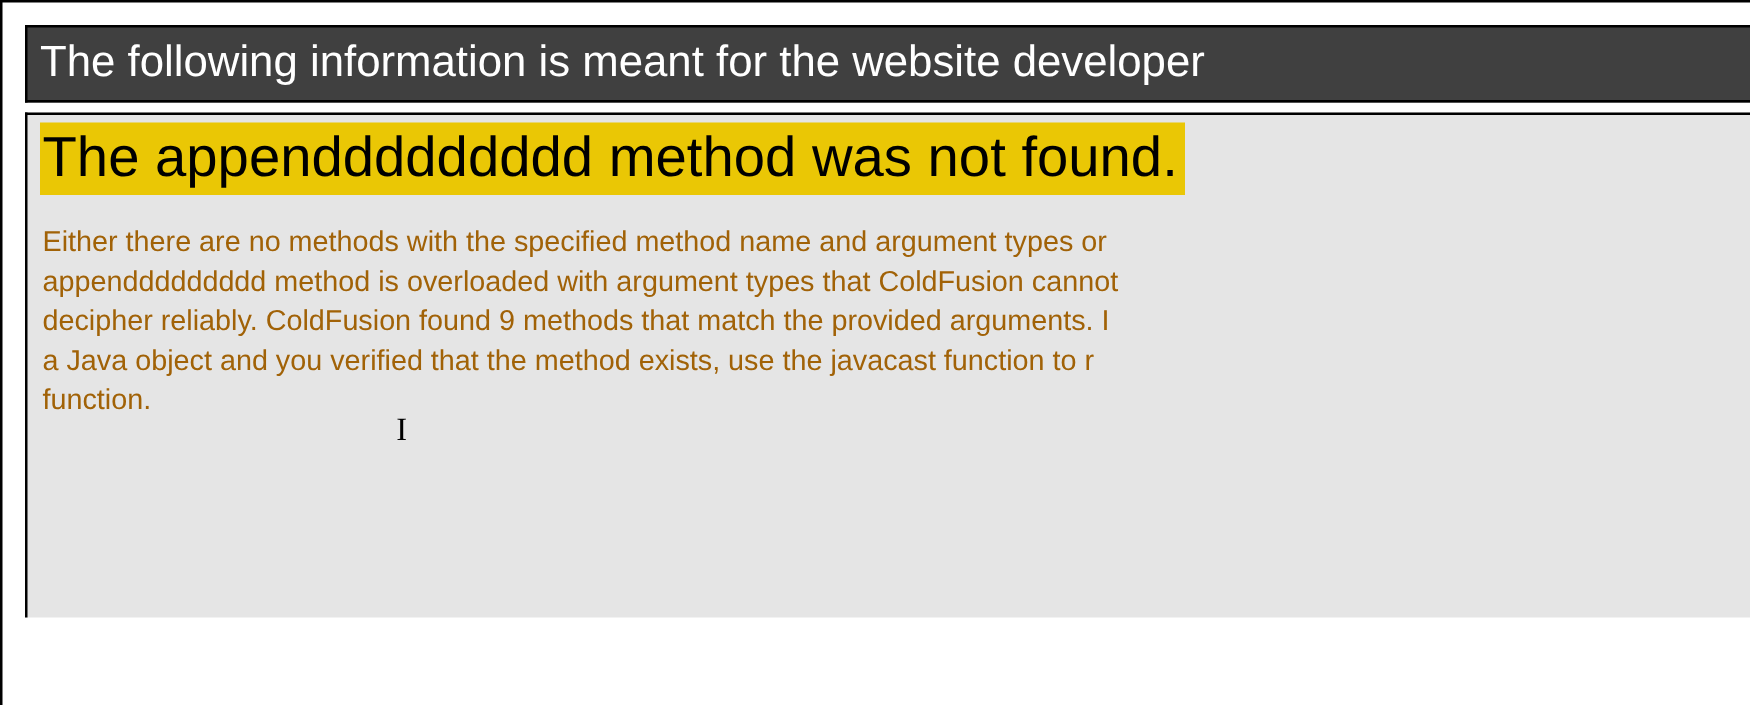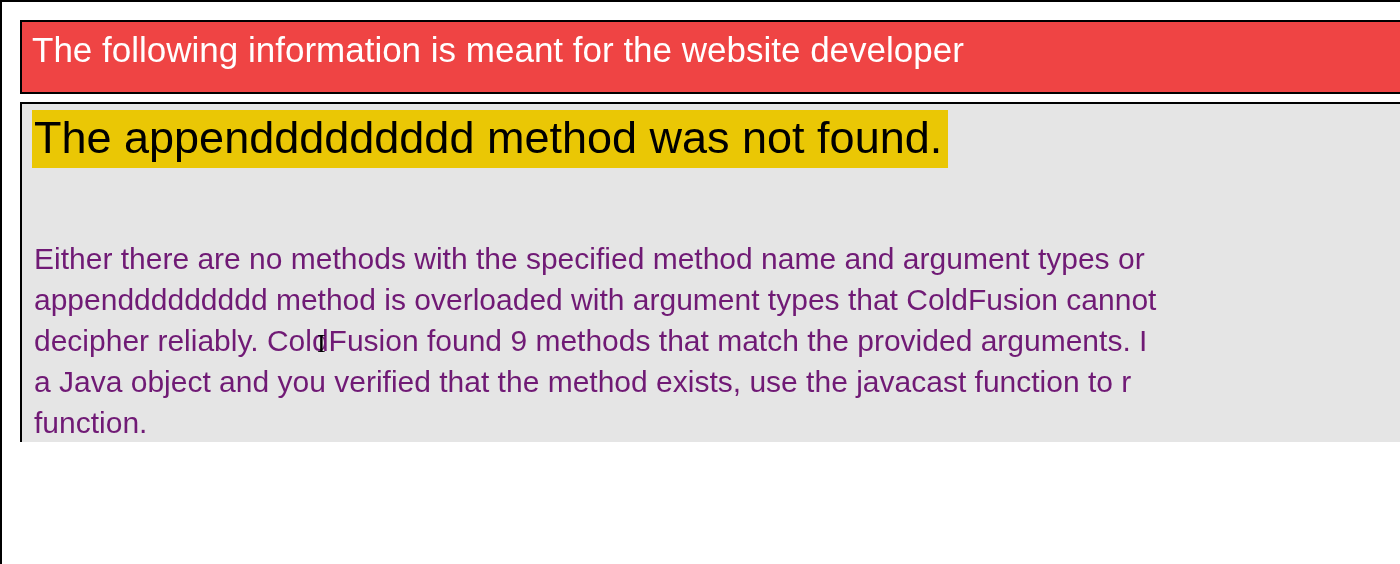--- a/index.html
+++ b/index.html
@@ -16,67 +16,66 @@
     width: 1400px;
     height: 564px;
     padding: 18px 0 0 18px;
     border: 2px solid #000;
     border-right: none;
     border-bottom: none;
   }
   .banner1 {
     box-sizing: border-box;
     width: 100%;
-    background: #ef4444;
+    background: #404040;
     border: 2px solid #000;
     border-right: none;
     color: #ffffff;
     font-size: 35px;
-    padding: 8px 10px 22px 10px;
+    padding: 8px 10px 10px 10px;
     margin-bottom: 8px;
     white-space: nowrap;
   }
   .banner2 {
     box-sizing: border-box;
     width: 100%;
     background: #4646ee;
     border: 2px solid #000;
     border-right: none;
     color: #ffffff;
     font-size: 35px;
     padding: 8px 10px 10px 10px;
     margin-bottom: 8px;
     white-space: nowrap;
   }
   .content {
     box-sizing: border-box;
     width: 100%;
-    height: 340px;
+    height: 404px;
     background: #e5e5e5;
     border: 2px solid #000;
     border-right: none;
     border-bottom: none;
     padding: 6px 10px 10px 10px;
   }
   .highlight {
     display: inline-block;
     background: #eac705;
     color: #000;
     font-size: 45px;
     padding: 2px 6px 4px 2px;
     margin: 0 0 22px 0;
     white-space: nowrap;
   }
   .descr {
-    color: #701a75;
-    font-size: 30px;
+    color: #a16207;
+    font-size: 23px;
     line-height: 1.37;
     padding: 0 0 0 2px;
     white-space: nowrap;
-    margin-top: 48px;
   }
   .descr .line {
     display: block;
   }
   .caret {
     position: absolute;
     left: 317px;
     top: 329px;
     font-size: 26px;
     color: #000;

